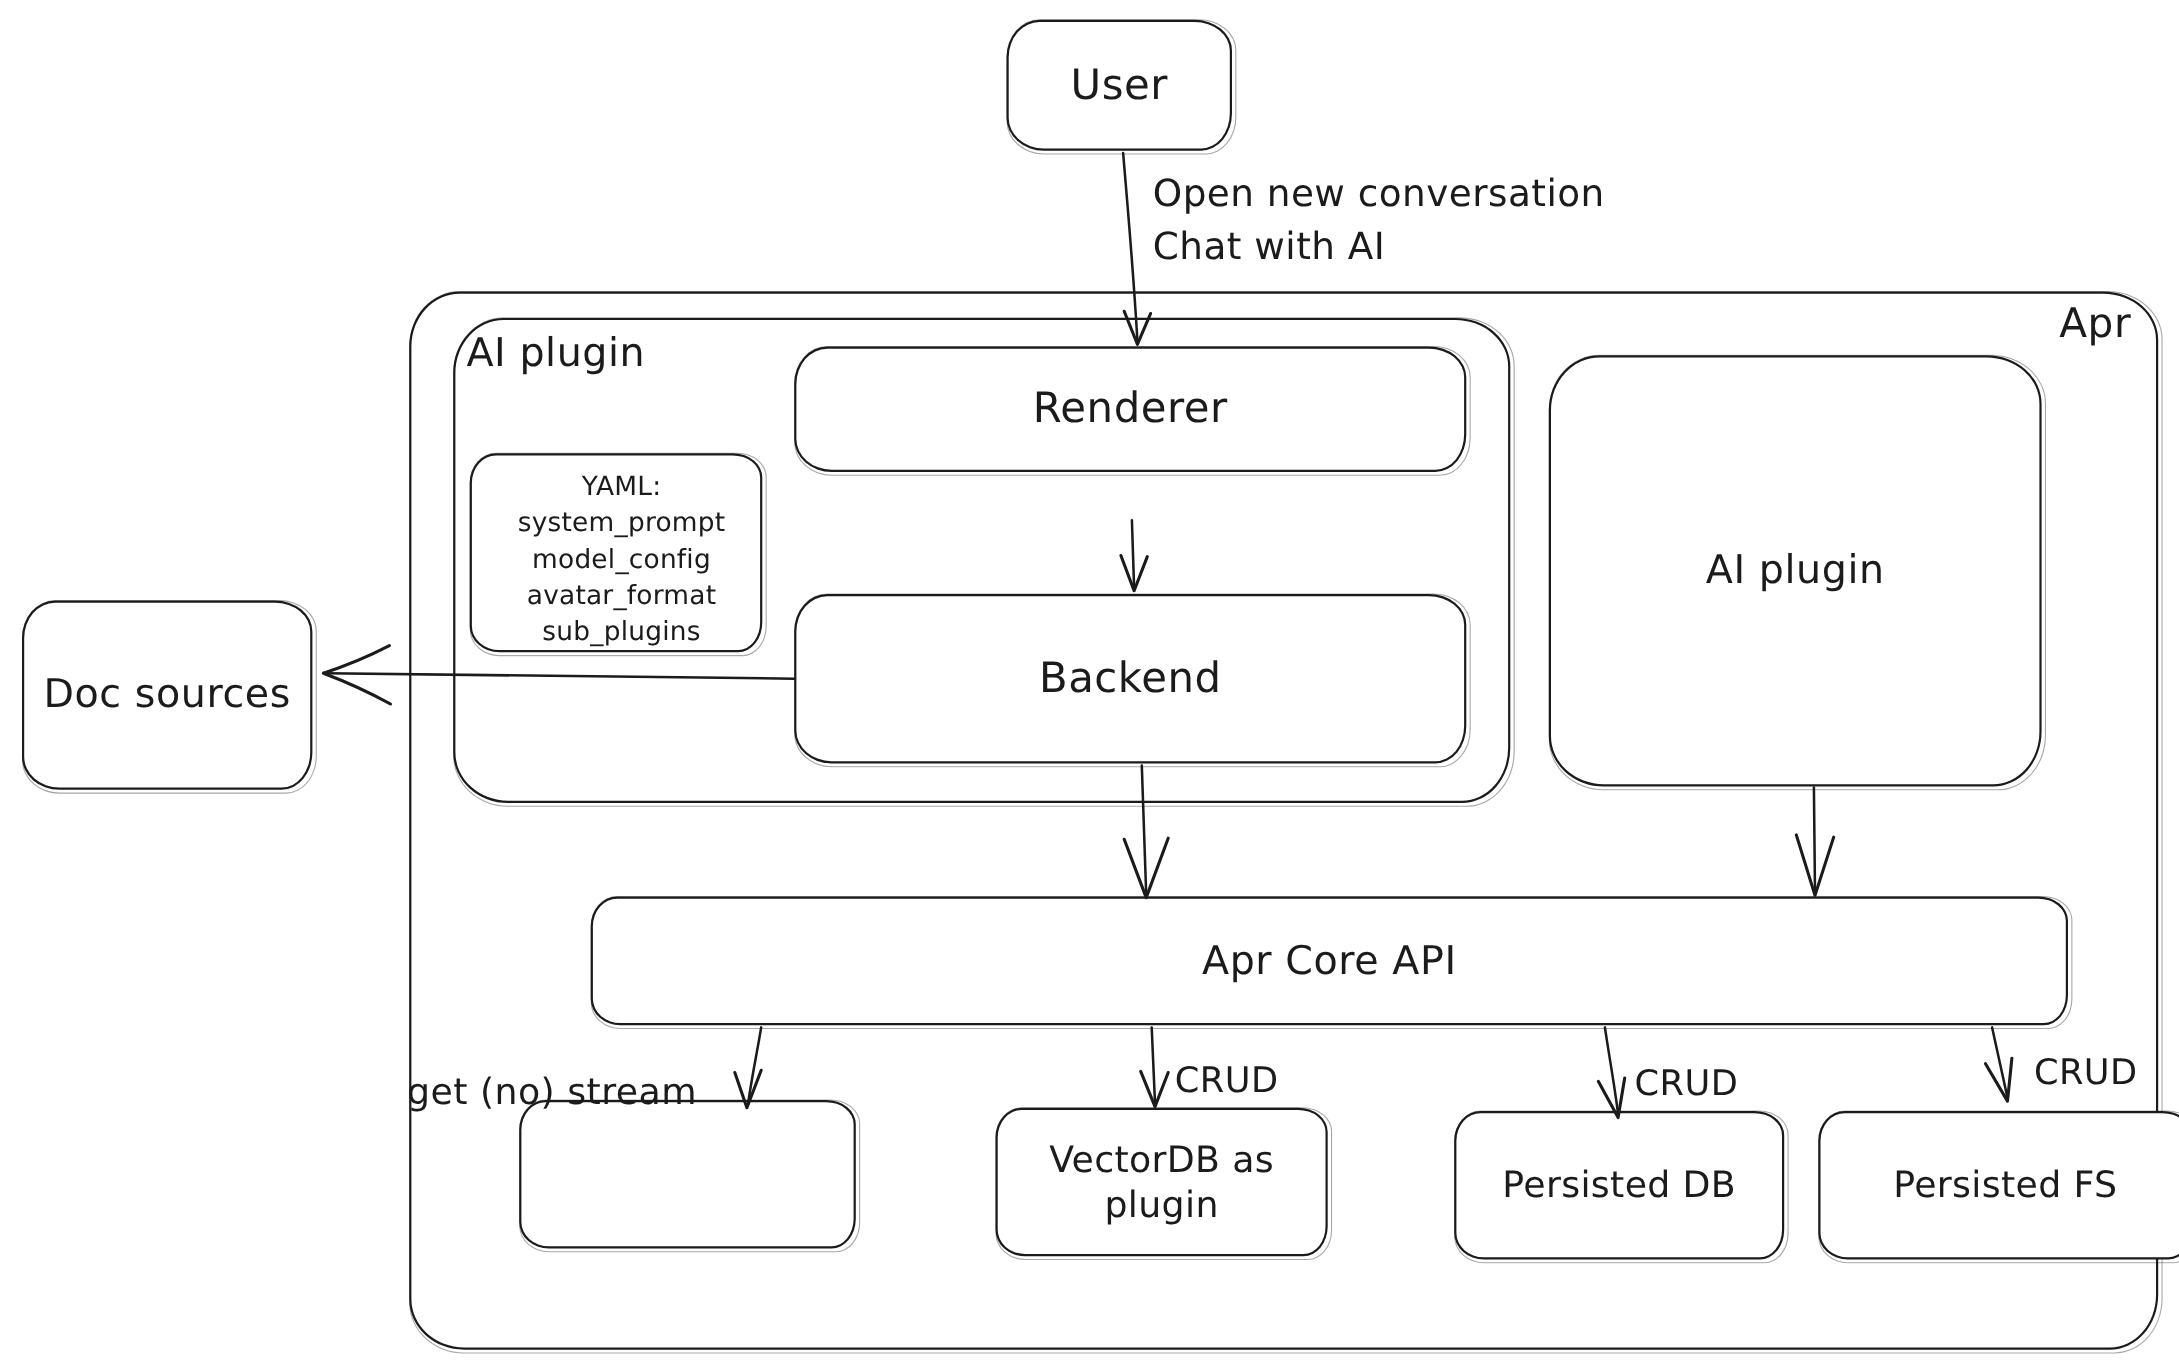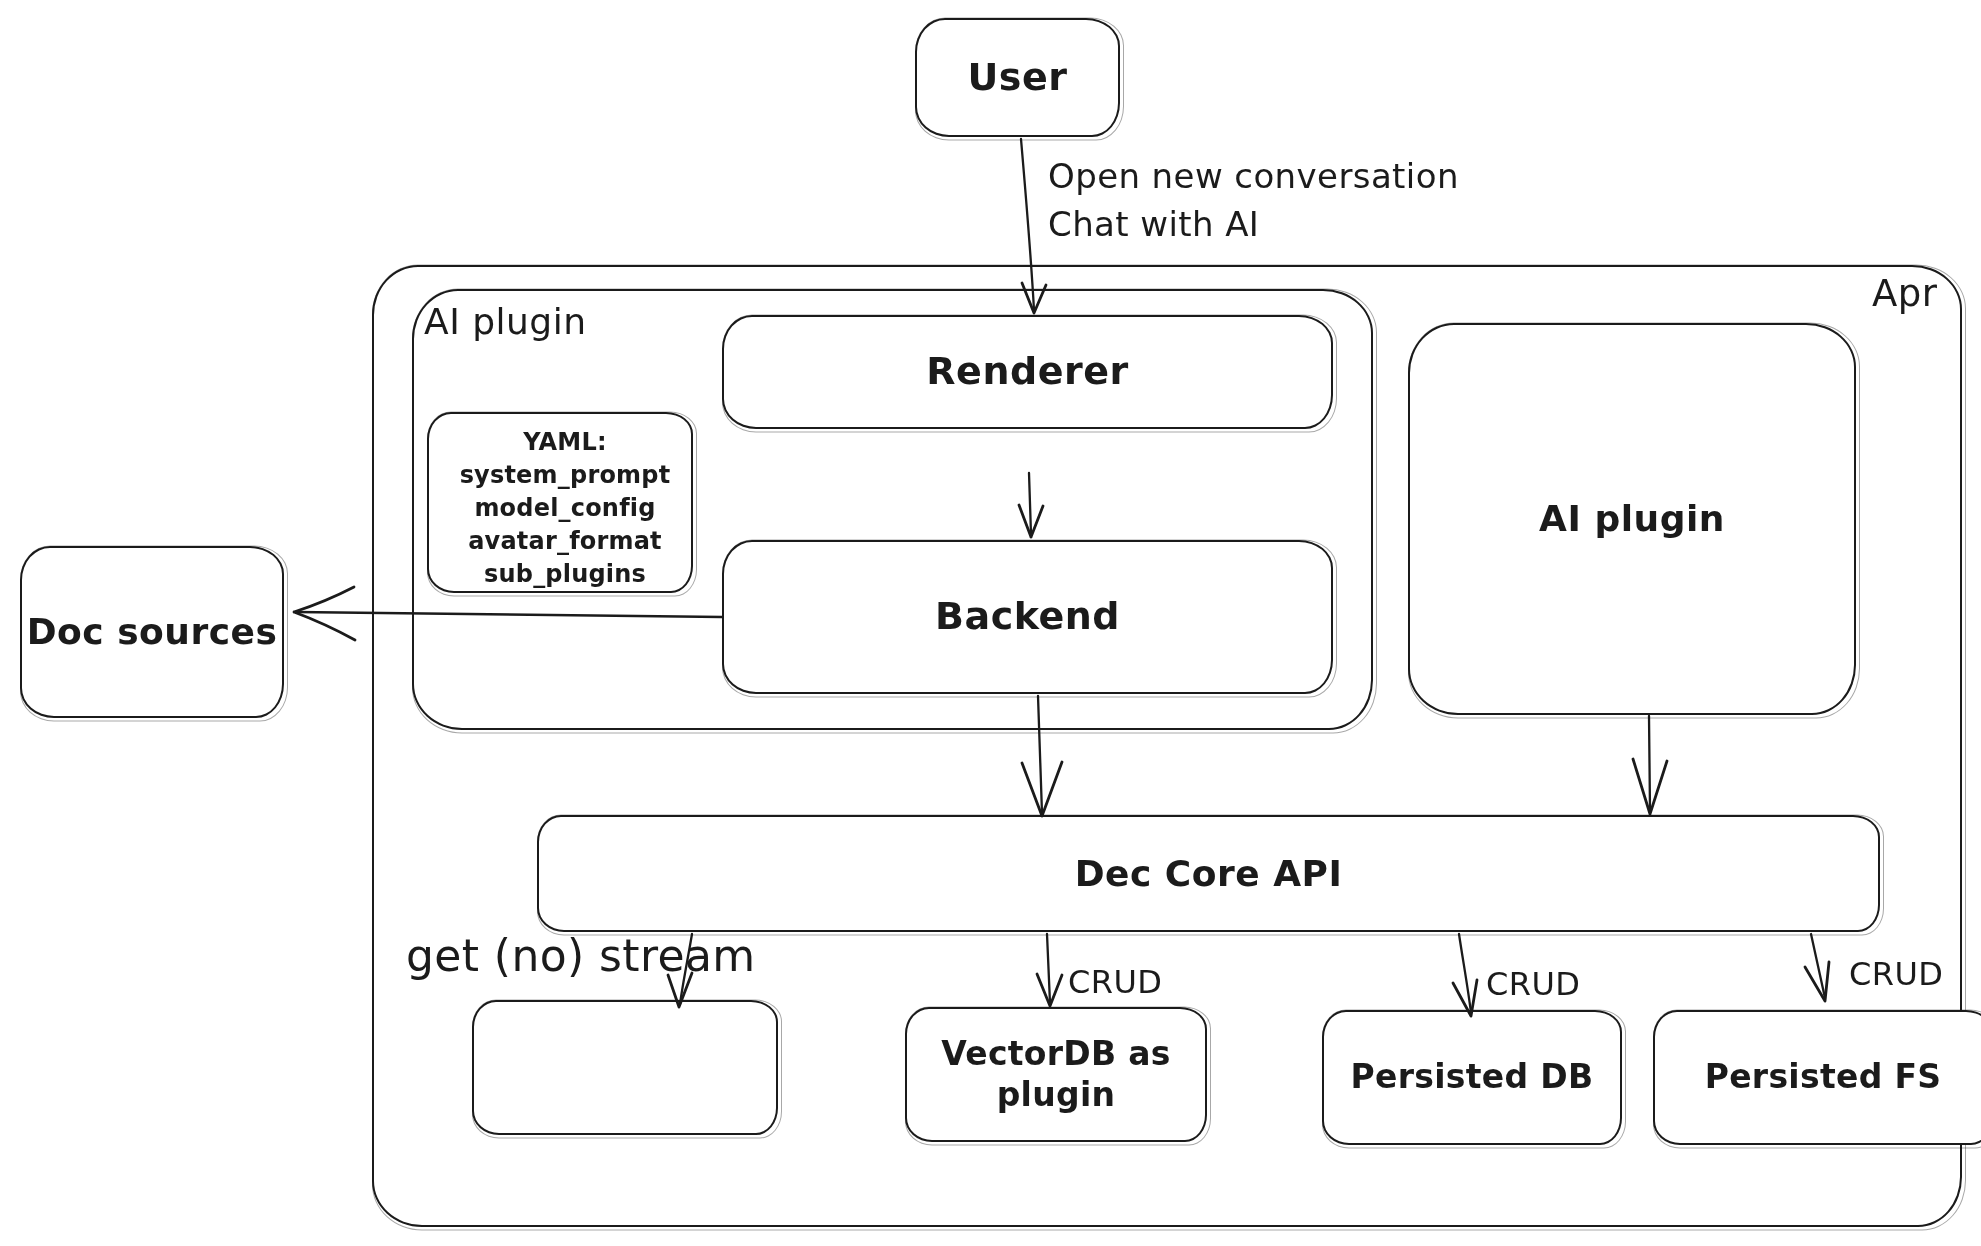--- a/index.html
+++ b/index.html
@@ -11,21 +11,20 @@
     color:#1b1b1b;
     overflow:hidden;
   }
   .box{
     position:absolute;
     background:#ffffff;
     border:2.6px solid #1b1b1b;
     display:flex;align-items:center;justify-content:center;
     text-align:center;
     box-sizing:border-box;
-    font-weight:bold;
   }
   
   .box::after{
     content:"";position:absolute;inset:-4px;
     border:1.1px solid rgba(27,27,27,.38);
     border-radius:inherit;
     transform:translate(2px,1.5px);
     pointer-events:none;
   }
   .frame{background:transparent;}
@@ -79,21 +78,21 @@
 
   <div class="box r-lg" style="left:1408px;top:323px;width:448px;height:392px;">
     <span class="node-label" style="font-size:36px;">AI plugin</span>
   </div>
 
   <div class="box r-md" style="left:20px;top:546px;width:264px;height:172px;">
     <span class="node-label" style="font-size:36px;">Doc sources</span>
   </div>
 
   <div class="box r-sm" style="left:537px;top:815px;width:1343px;height:117px;">
-    <span class="node-label" style="font-size:36px;">Dec Core API</span>
+    <span class="node-label" style="font-size:36px;">Apr Core API</span>
   </div>
 
   <div class="box r-sm" style="left:472px;top:1000px;width:306px;height:135px;"></div>
 
   <div class="box r-sm" style="left:905px;top:1007px;width:302px;height:135px;">
     <span class="node-label-sm wrap-250">VectorDB as plugin</span>
   </div>
 
   <div class="box r-sm" style="left:1322px;top:1010px;width:300px;height:135px;">
     <span class="node-label-sm">Persisted DB</span>
@@ -143,18 +142,18 @@
     <g>
       <path class="shaft" d="M1811,934 C1816,957 1821,979 1825,998"></path>
       <path class="head" d="M1825,1001 L1805,967 M1825,1001 L1829,962"></path>
     </g>
   </svg>
 
   <div class="edge-label" style="left:1048px;top:152px;">
     <div>Open new conversation</div>
     <div>Chat with AI</div>
   </div>
-  <div class="edge-label small" style="left:370px;top:932px;font-size:44px;margin-left:36px;">get (no) stream</div>
+  <div class="edge-label small" style="left:370px;top:969px;font-size:33px;">get (no) stream</div>
   <div class="edge-label small" style="left:1068px;top:958px;">CRUD</div>
   <div class="edge-label small" style="left:1486px;top:960px;">CRUD</div>
   <div class="edge-label small" style="left:1849px;top:950px;">CRUD</div>
 
 </div>
 
 </body></html>

